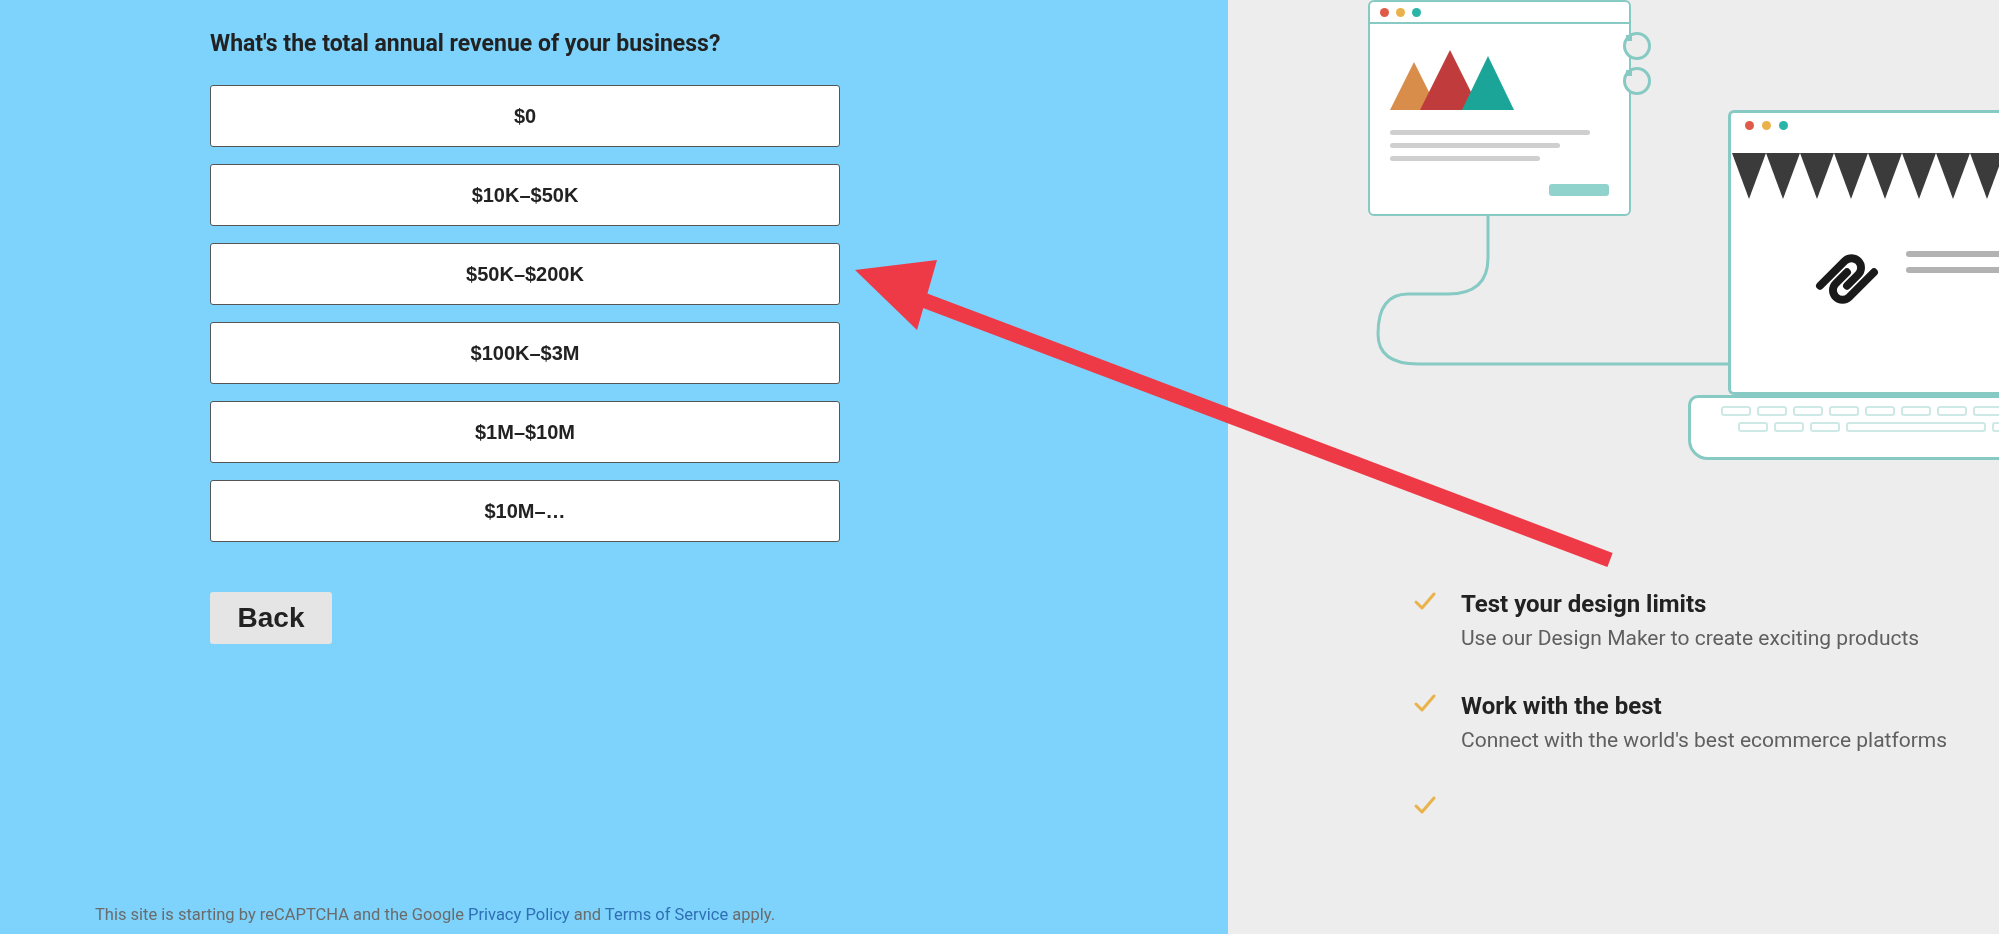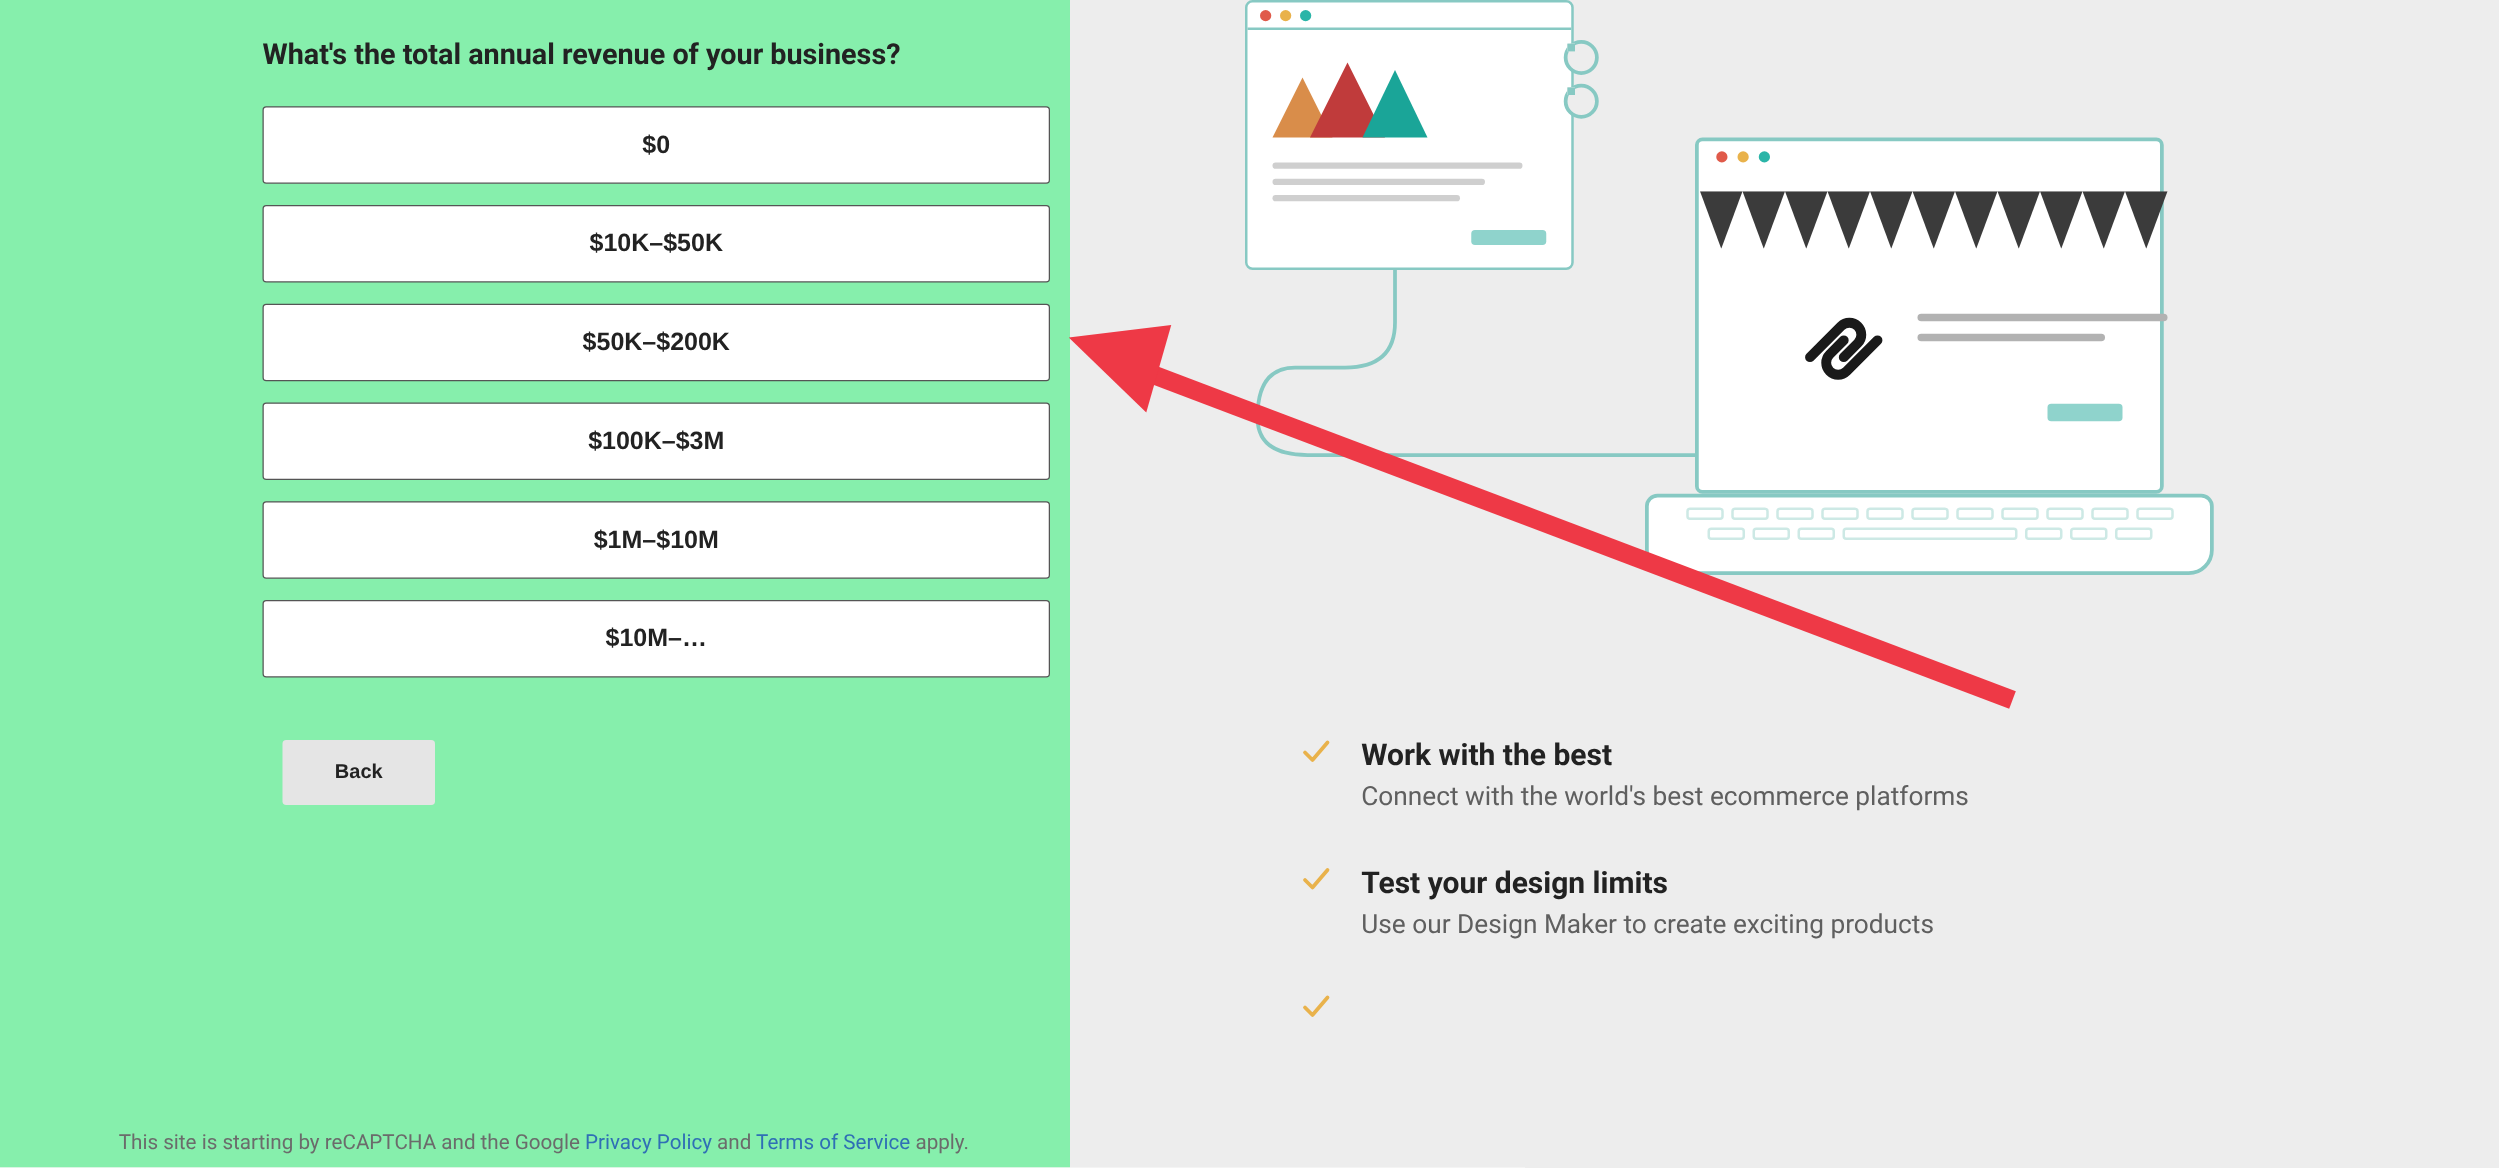--- a/index.html
+++ b/index.html
@@ -10,23 +10,23 @@
       background: #fff;
       overflow: hidden;
     }
     .page {
       display: flex;
       width: 1999px;
       height: 934px;
       position: relative;
     }
     .left {
-      width: 856px;
+      width: 1228px;
       padding: 30px 0 0 210px;
-      background: #86efac;
+      background: #7dd3fc;
       position: relative;
     }
     .heading {
       font-size: 23px;
       font-weight: 700;
       color: #222;
       margin-bottom: 28px;
     }
     .options {
       display: flex;
@@ -46,26 +46,25 @@
       color: #222;
       cursor: pointer;
       border-radius: 3px;
     }
     .back {
       margin-top: 50px;
       width: 122px;
       height: 52px;
       background: #e5e5e5;
       border: none;
-      font-size: 16px;
+      font-size: 28px;
       font-weight: 700;
       color: #222;
       cursor: pointer;
       border-radius: 3px;
-      margin-left: 16px;
     }
     .footer {
       position: absolute;
       left: 95px;
       bottom: 10px;
       font-size: 16.5px;
       color: #6b6b6b;
     }
     .footer a { color: #2f6fb5; text-decoration: none; }
 
@@ -304,31 +303,31 @@
             </div>
         </div>
       </div>
 
       <div class="features">
         <div class="feat">
           <svg class="check-icon" viewBox="0 0 24 24">
               <path d="M3 12 L9 18 L21 4" fill="none" stroke="#e9b24b" stroke-width="3" stroke-linecap="round" stroke-linejoin="round"></path>
             </svg>
           <div class="ftxt">
-            <div class="ftitle">Work with the best</div>
-            <div class="fdesc">Connect with the world's best ecommerce platforms</div>
+            <div class="ftitle">Test your design limits</div>
+            <div class="fdesc">Use our Design Maker to create exciting products</div>
           </div>
         </div>
         <div class="feat">
           <svg class="check-icon" viewBox="0 0 24 24">
               <path d="M3 12 L9 18 L21 4" fill="none" stroke="#e9b24b" stroke-width="3" stroke-linecap="round" stroke-linejoin="round"></path>
             </svg>
           <div class="ftxt">
-            <div class="ftitle">Test your design limits</div>
-            <div class="fdesc">Use our Design Maker to create exciting products</div>
+            <div class="ftitle">Work with the best</div>
+            <div class="fdesc">Connect with the world's best ecommerce platforms</div>
           </div>
         </div>
         <div class="feat">
           <svg class="check-icon" viewBox="0 0 24 24">
               <path d="M3 12 L9 18 L21 4" fill="none" stroke="#e9b24b" stroke-width="3" stroke-linecap="round" stroke-linejoin="round"></path>
             </svg>
           <div class="ftxt">
           </div>
         </div>
       </div>

